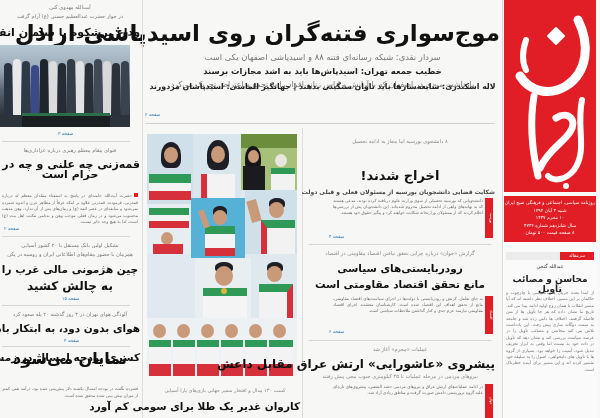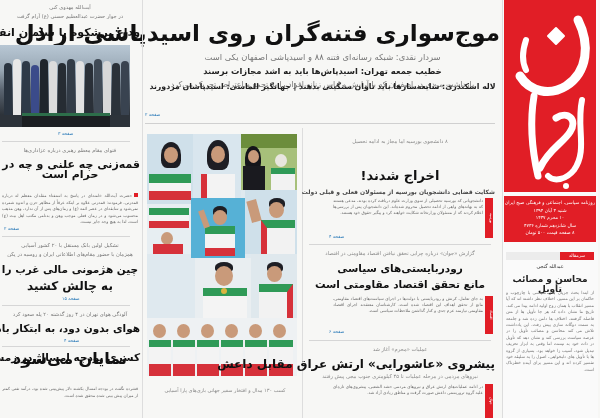--- a/index.html
+++ b/index.html
@@ -246,20 +246,21 @@
       <div style="position:absolute;left:50px;top:22px;width:22px;height:36px;background:#f3f3f3;border-top:7px solid #2f9a57;border-bottom:12px solid #d6313a;"></div>
       <div class="head" style="left:78px;top:6px;width:13px;height:14px;"></div>
       <div style="position:absolute;left:74px;top:22px;width:22px;height:36px;background:#f3f3f3;border-top:7px solid #2f9a57;border-bottom:12px solid #d6313a;"></div>
       <div class="head" style="left:102px;top:6px;width:13px;height:14px;"></div>
       <div style="position:absolute;left:98px;top:22px;width:22px;height:36px;background:#f3f3f3;border-top:7px solid #2f9a57;border-bottom:12px solid #d6313a;"></div>
       <div class="head" style="left:126px;top:6px;width:13px;height:14px;"></div>
       <div style="position:absolute;left:122px;top:22px;width:24px;height:36px;background:#f3f3f3;border-top:7px solid #2f9a57;border-bottom:12px solid #d6313a;"></div>
     </div>
   </div>
   <div class="c-kicker">کسب ۱۳۰ مدال و افتخار سفیر جهانی بازی‌های پارا آسیایی</div>
+  <div class="c-head">کاروان غدیر یک طلا برای سومی کم آورد</div>
 
   <div class="rule-v" style="left:302px;top:128px;height:290px;"></div>
 
   <div class="mid">
 
     <div class="m-kicker" style="top:10px;">۸ دانشجوی بورسیه اما مجاز به ادامه تحصیل</div>
     <div class="m-head" style="top:40px;font-size:13px;">اخراج شدند!</div>
     <div class="m-sub" style="top:60px;">شکایت قضایی دانشجویان بورسیه از مسئولان فعلی و قبلی دولت</div>
     <div class="m-tag" style="top:70px;height:40px;">بورسیه</div>
     <div class="m-body" style="top:70px;height:40px;">دانشجویانی که بورسیه تحصیلی از سوی وزارت علوم دریافت کرده بودند، مدعی هستند که به بهانه‌های واهی از ادامه تحصیل محروم شده‌اند. این دانشجویان پس از بررسی‌ها اعلام کردند که از مسئولان وزارتخانه شکایت خواهند کرد و پیگیر حقوق خود هستند.</div>

